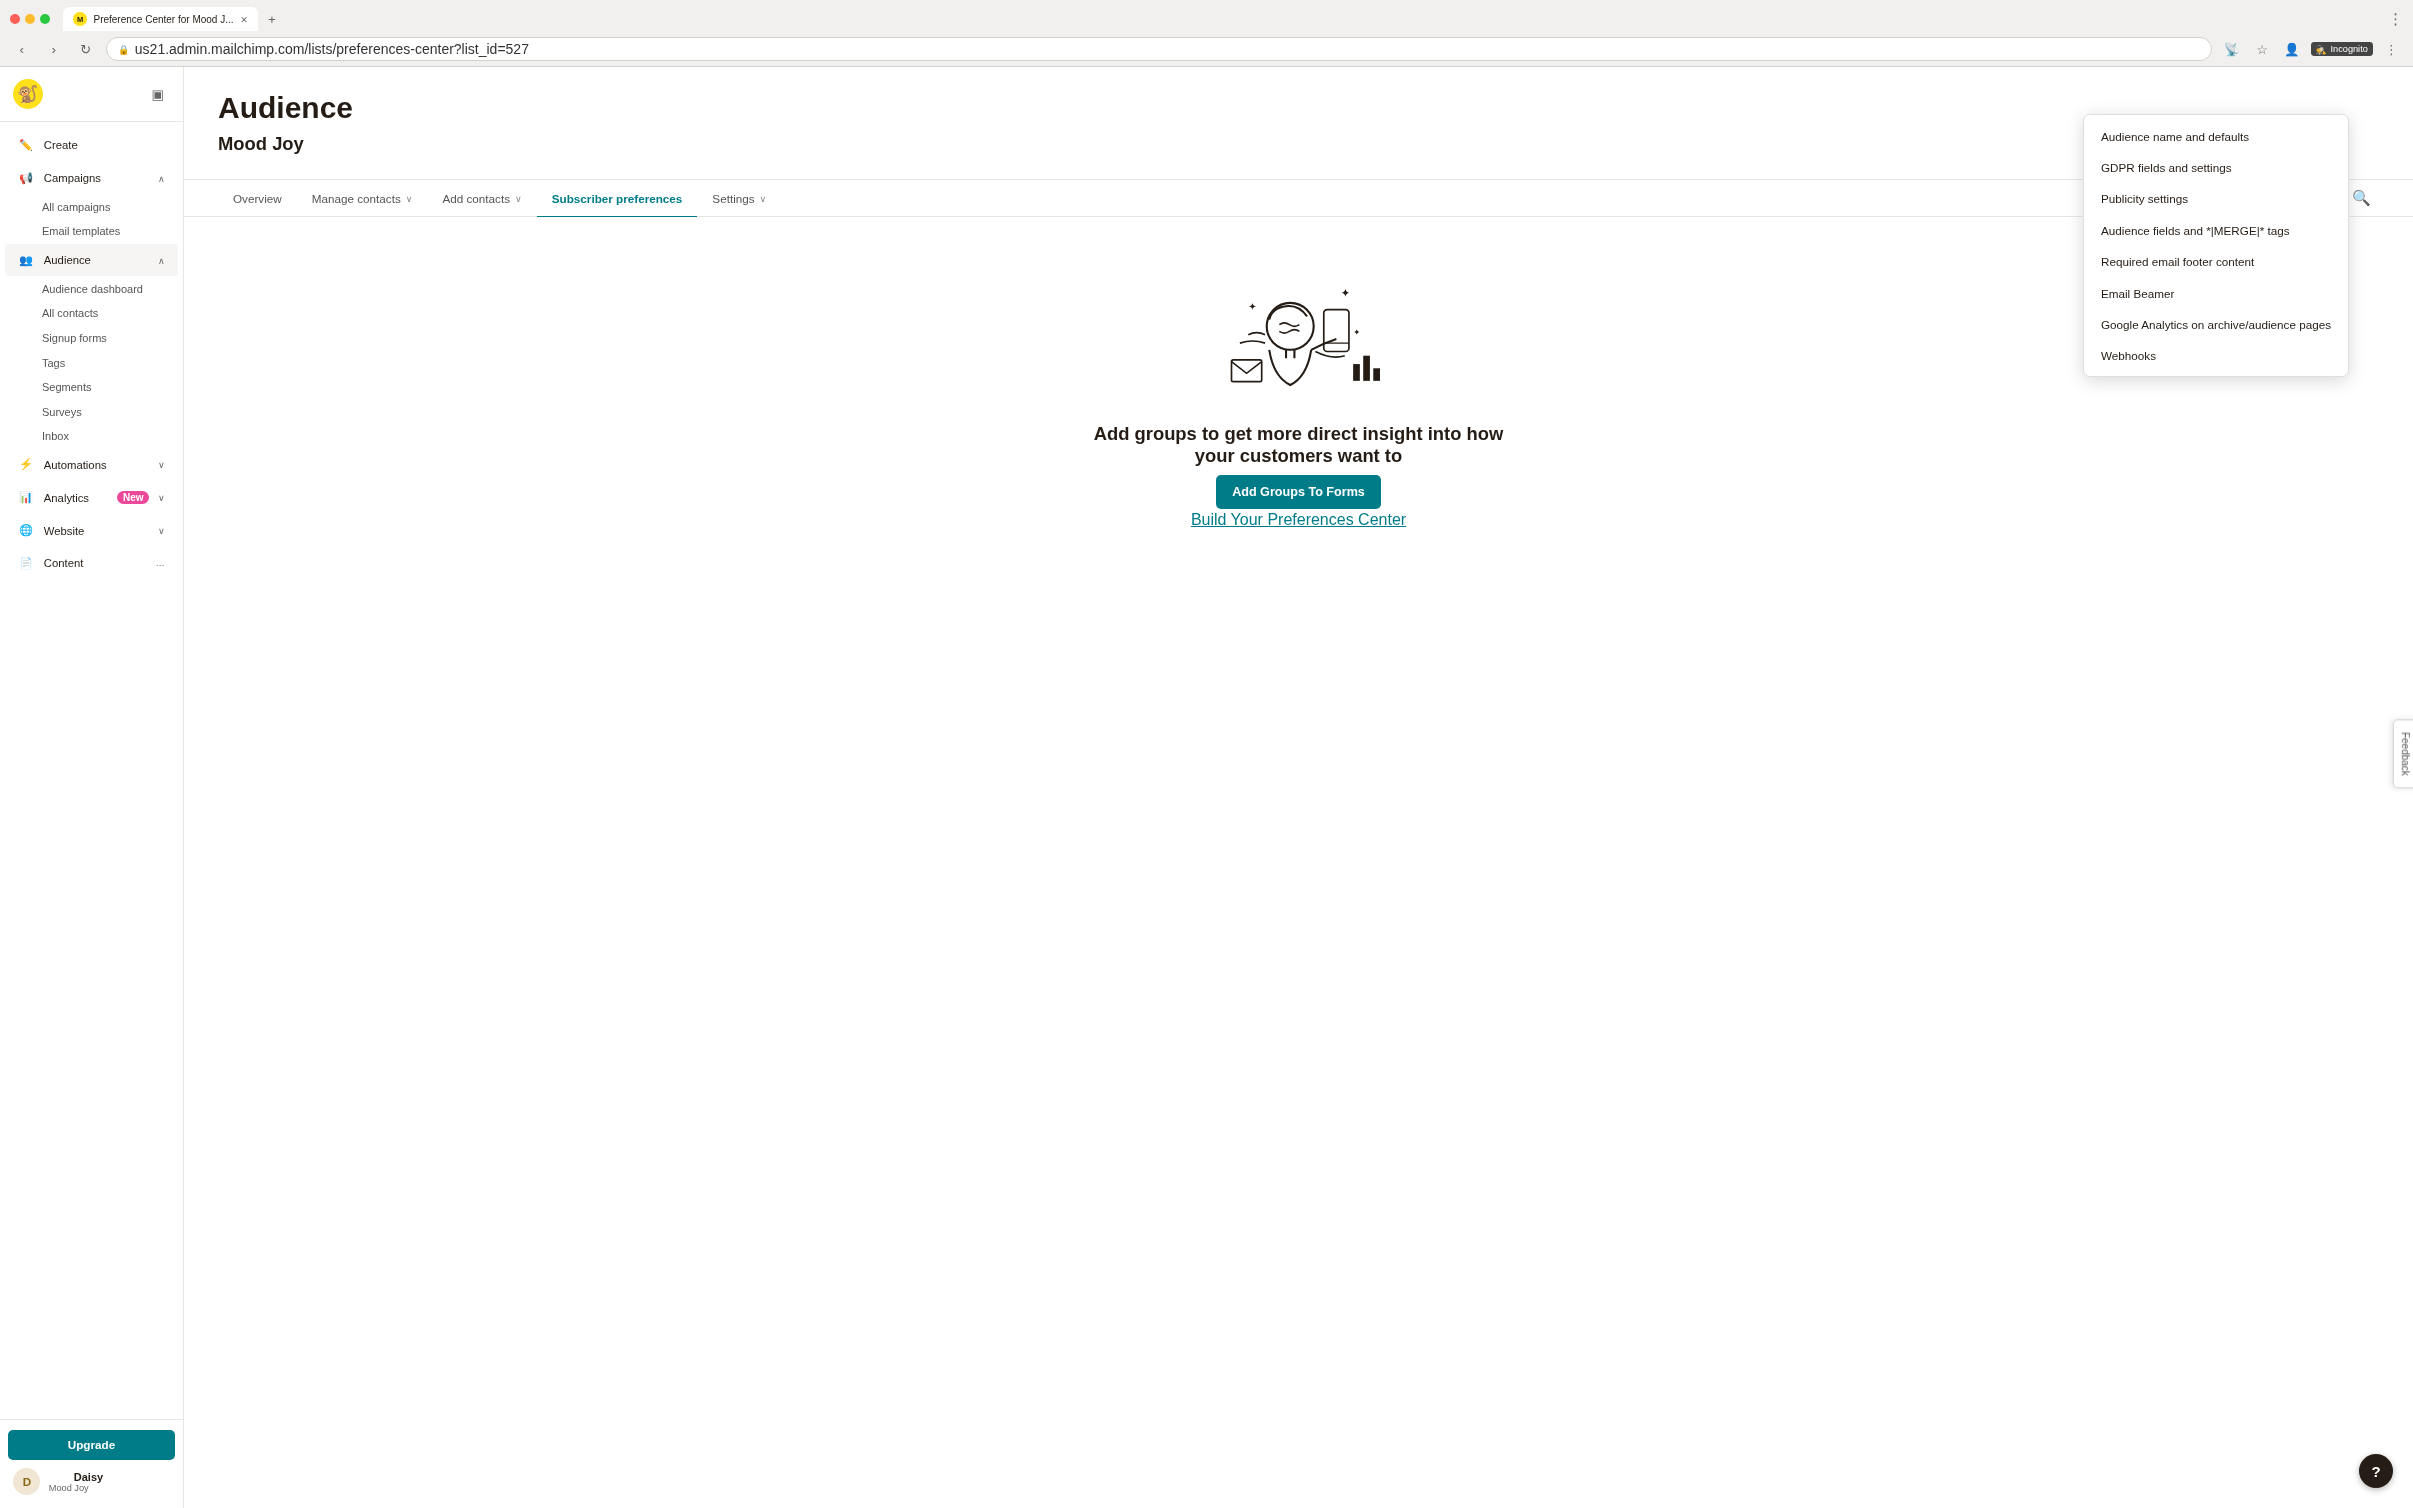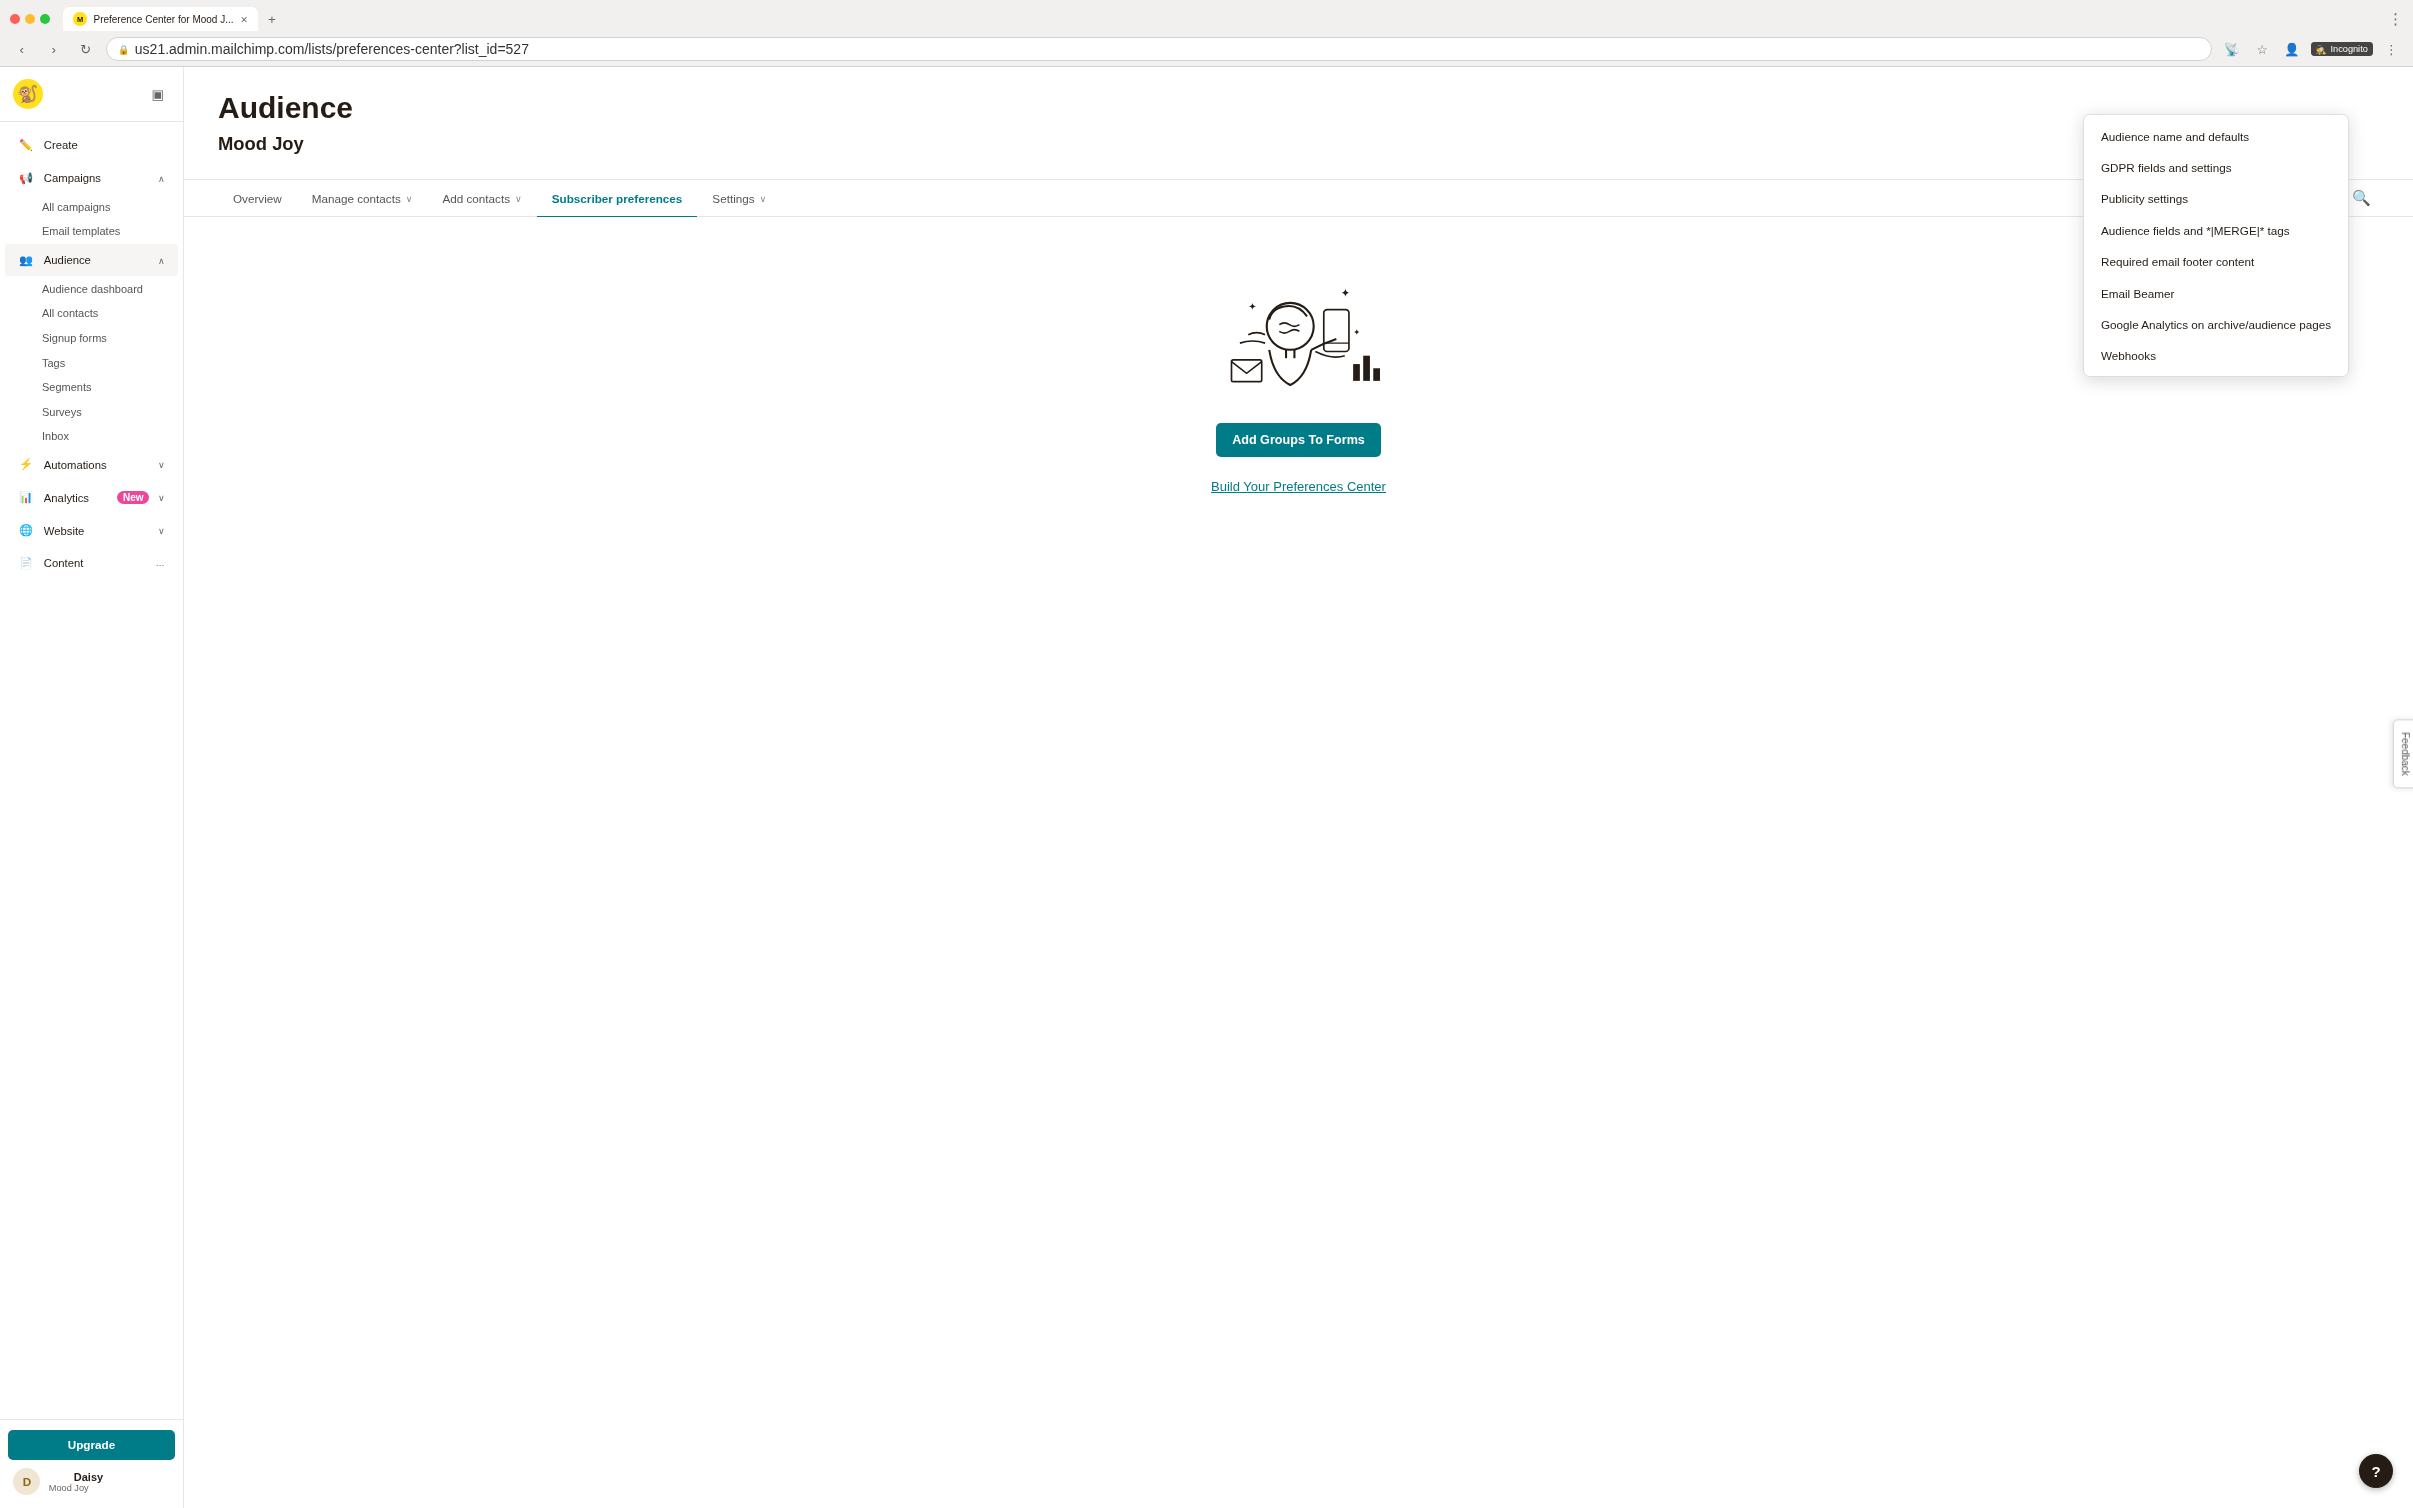--- a/index.html
+++ b/index.html
@@ -300,23 +300,23 @@
       background: #007c89;
       color: #fff;
       border: none;
       border-radius: 5px;
       padding: 10px 16px;
       font-size: 12.6px;
       font-weight: 600;
       cursor: pointer;
     }
     .link-text {
-      margin-top: 22px;
+      margin-top: 2px;
       color: #007c89;
-      font-size: 13px;
+      font-size: 16px;
       cursor: pointer;
       text-decoration: underline;
     }
 
     
     .dropdown-overlay {
       position: absolute;
       top: 47px;
       right: 64px;
       background: #fff;
@@ -601,20 +601,23 @@
           <rect x="167" y="95" width="8" height="30" fill="#241c15"></rect>
           <rect x="179" y="110" width="8" height="15" fill="#241c15"></rect>
 
           <rect x="10" y="100" width="36" height="26" rx="2" fill="none" stroke="#241c15" stroke-width="2"></rect>
           <path d="M10 102 L28 116 L46 102" fill="none" stroke="#241c15" stroke-width="2"></path>
 
           <path d="M105 88 Q120 80 135 75" fill="none" stroke="#241c15" stroke-width="2.5"></path>
         </svg>
       </div>
 
+      <div class="main-heading">
+        <span>Add groups to get more direct insight into how your customers want to</span>
+      </div>
 
       <button class="cta-btn">Add Groups To Forms</button>
 
       <div class="link-text">Build Your Preferences Center</div>
     </div>
 
   </div>
 
 </div>
 

